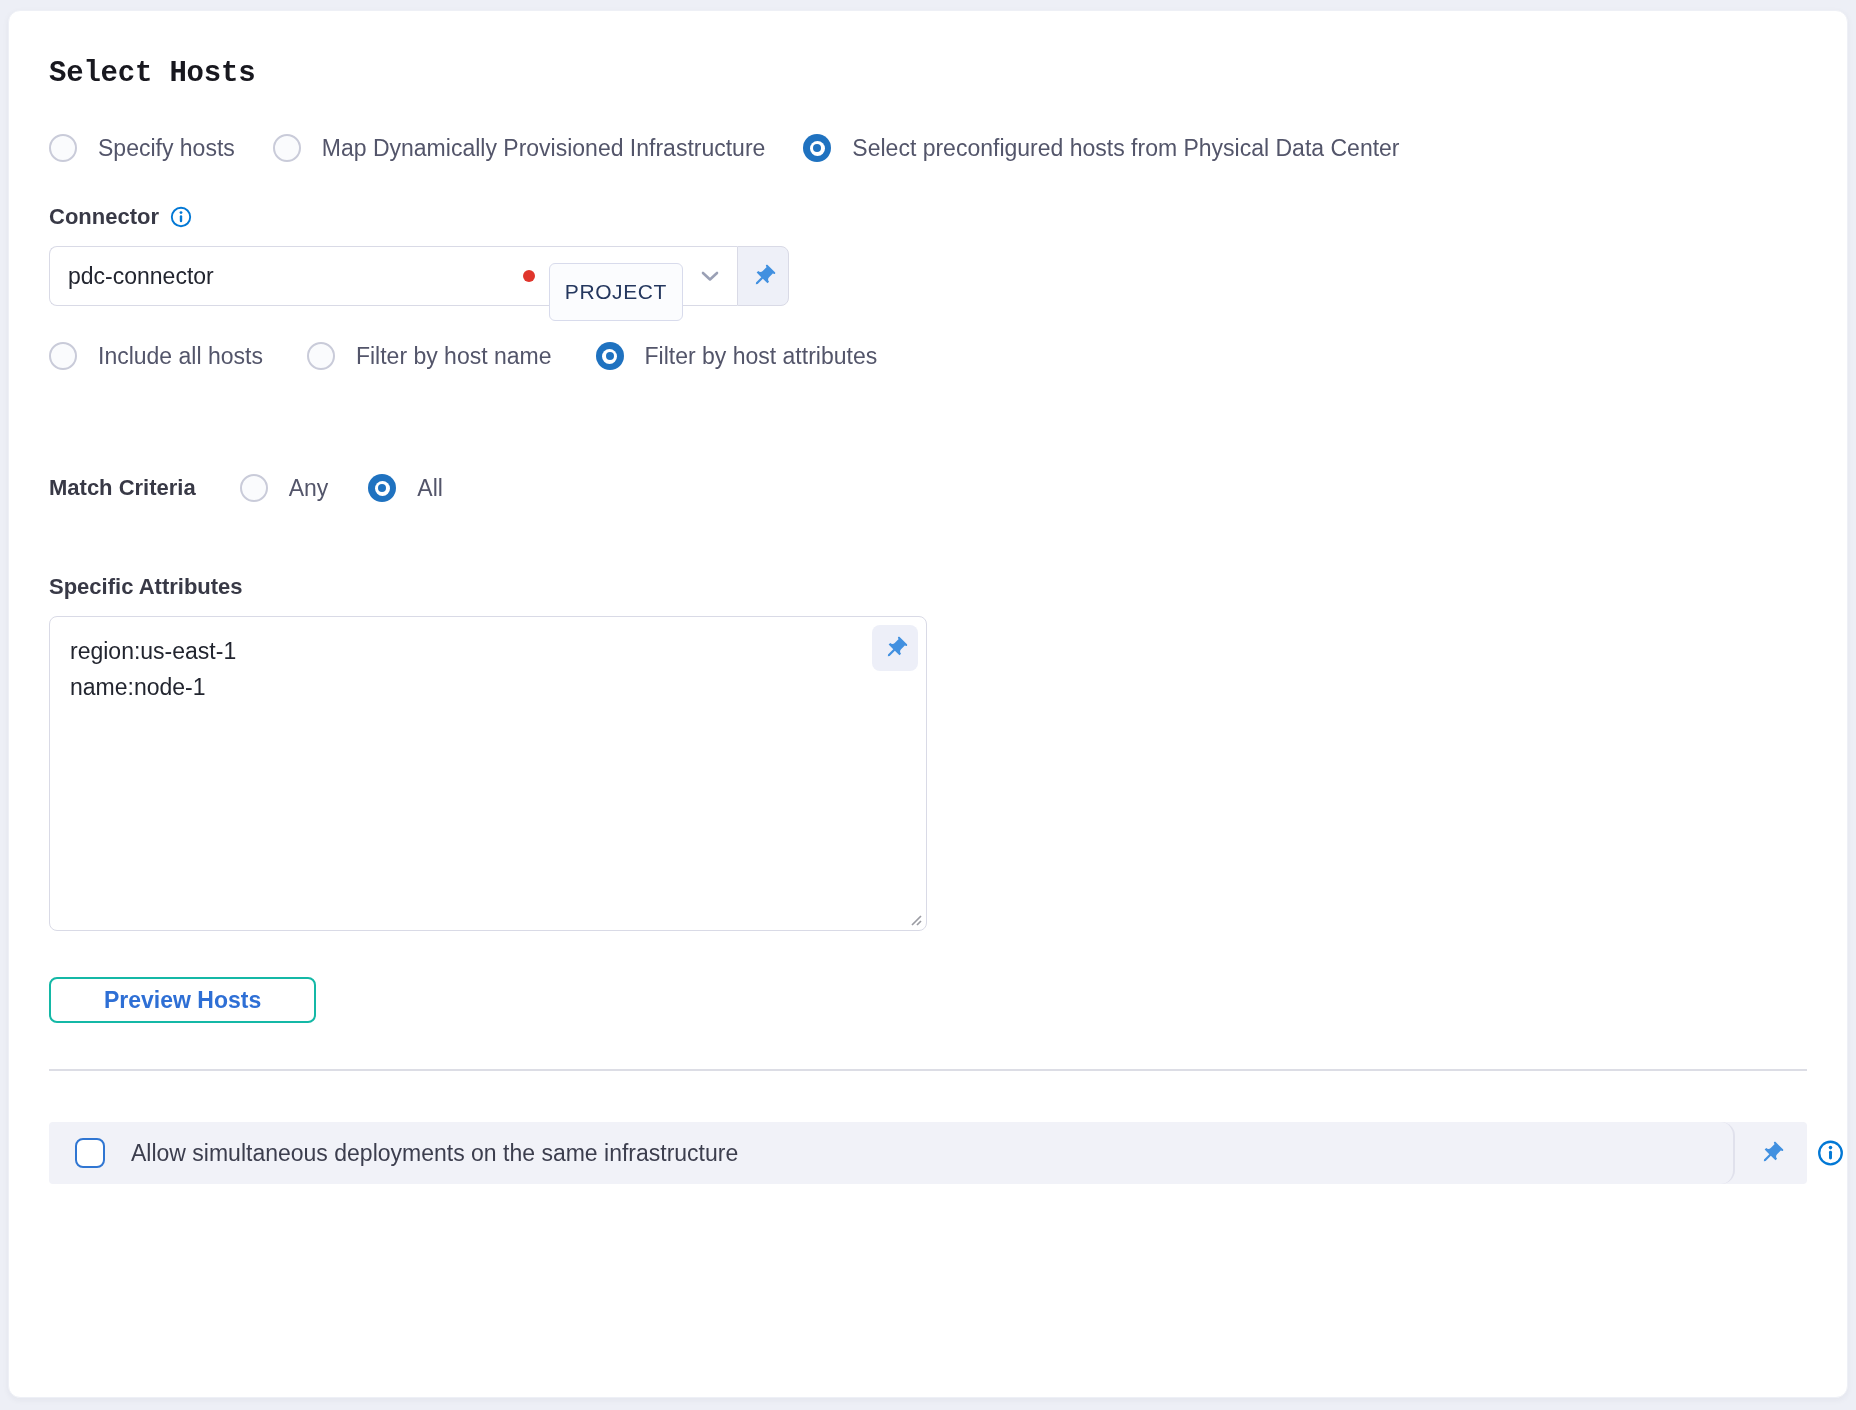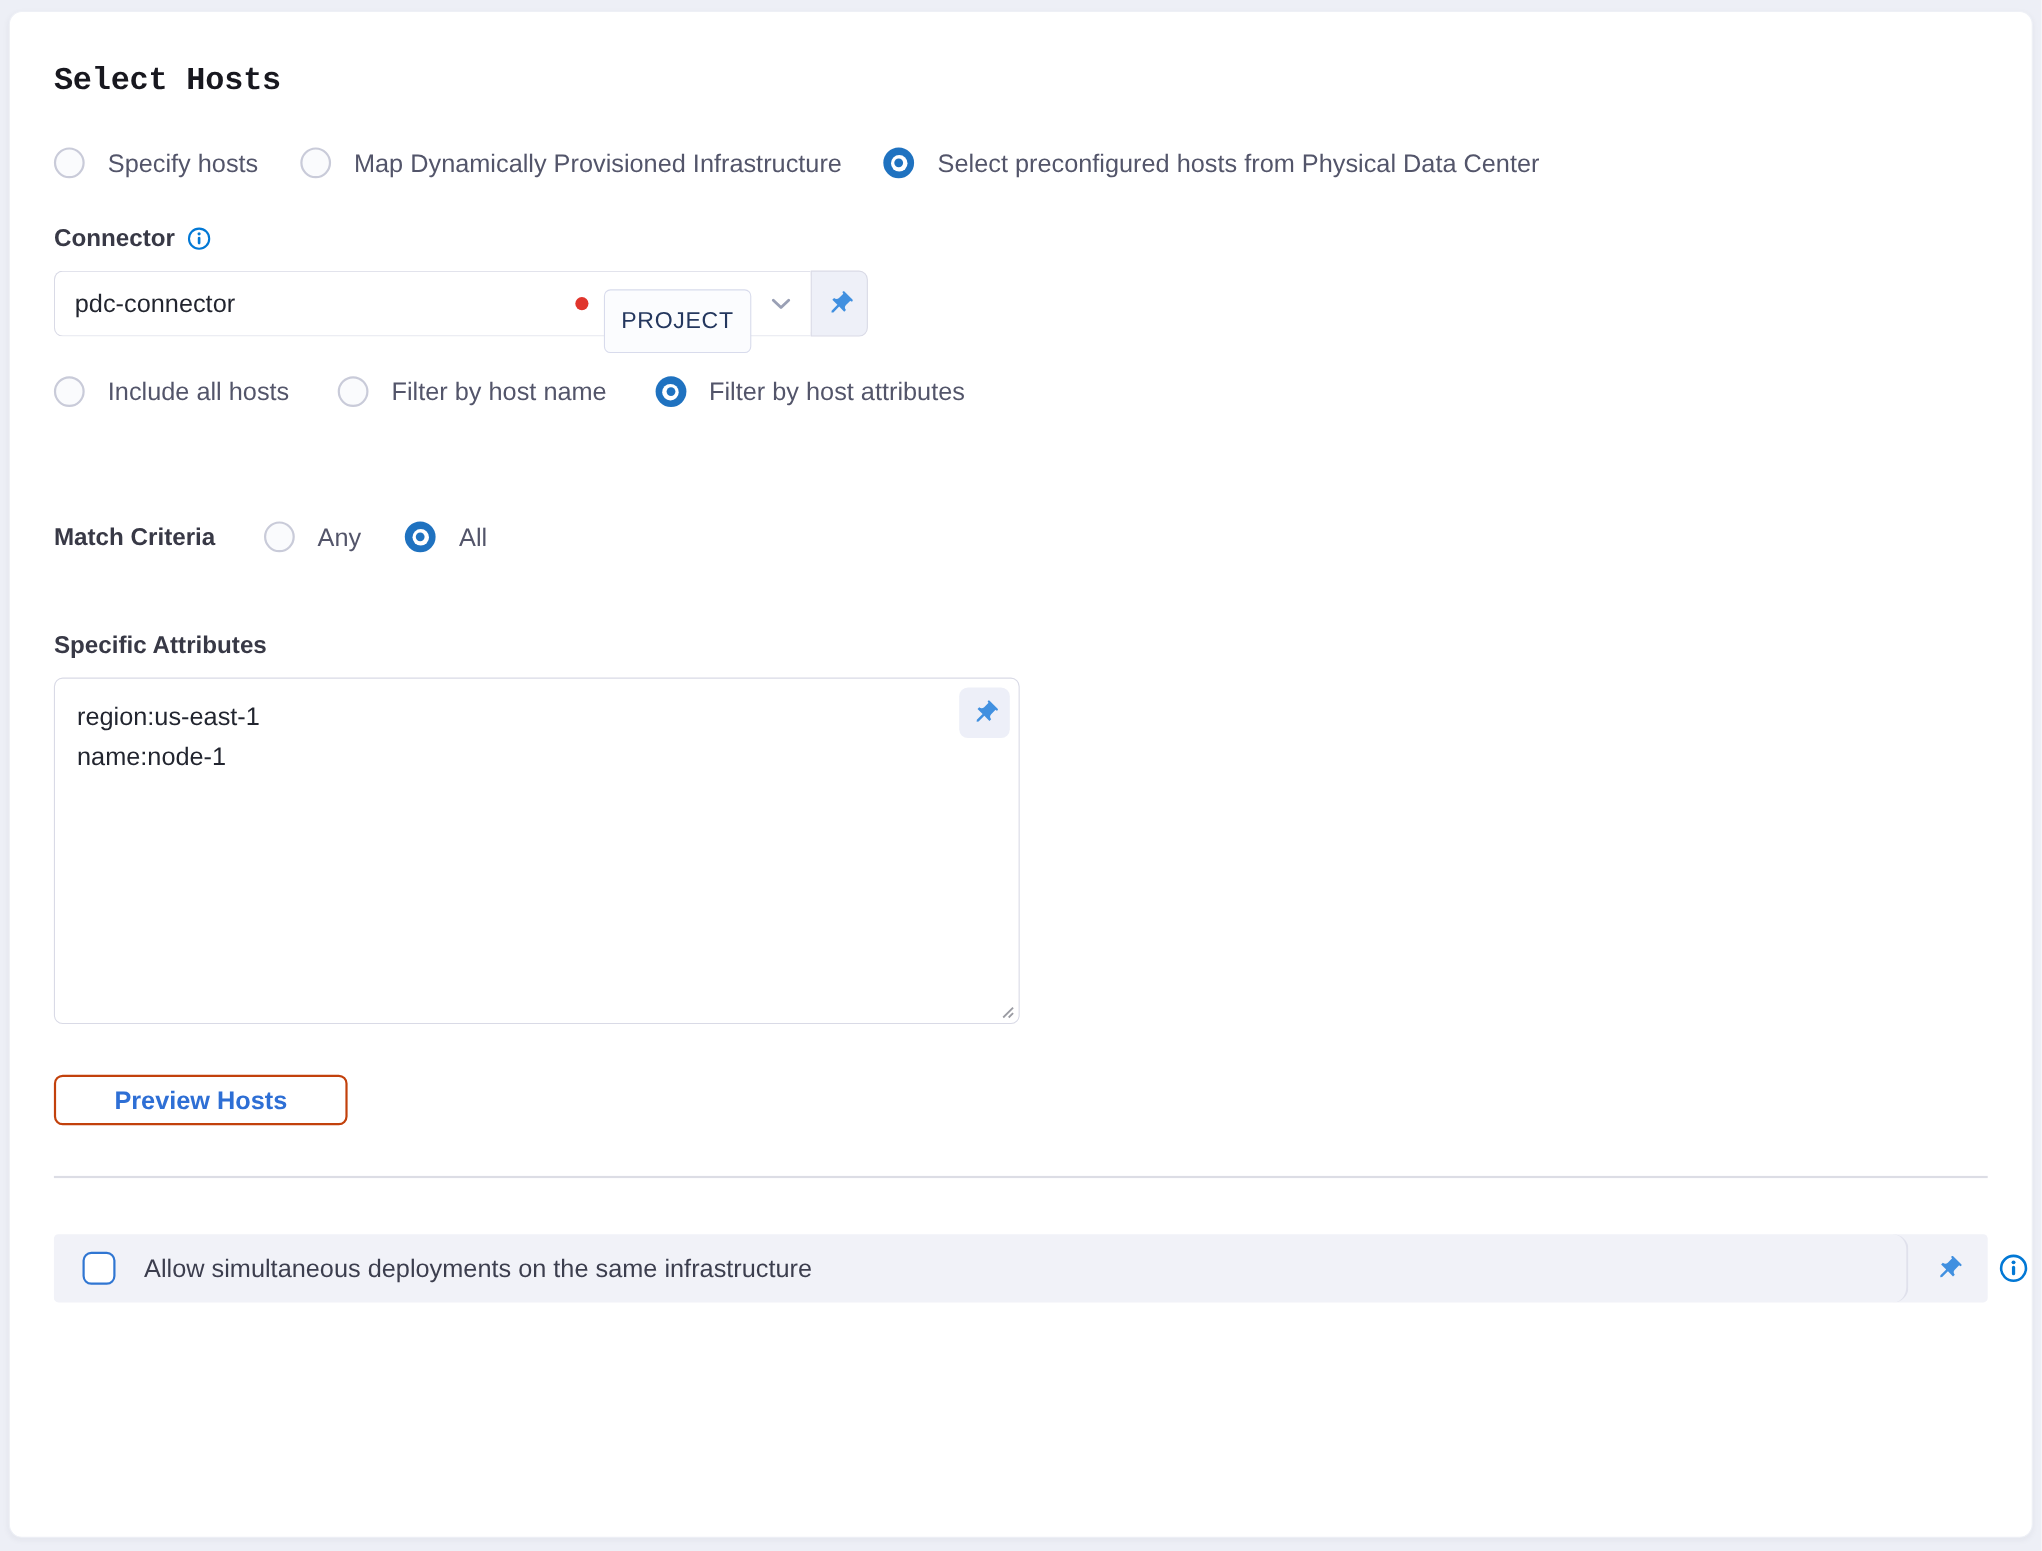--- a/index.html
+++ b/index.html
@@ -107,21 +107,21 @@
   .cred-body {
     flex: 1; display: flex; align-items: center; gap: 17px;
     border: 1px solid #d9dae6; border-right: none; border-radius: 8px 0 0 8px;
     background: #fff; padding: 0 20px; cursor: pointer;
   }
   .key-icon { width: 37px; height: 22px; flex: none; }
   .cred-text { font-size: 23px; color: #4d505f; }
   
   .preview-btn {
     display: inline-block; height: 46px; padding: 0 53px;
-    background: #fff; border: 2px solid #c2410c; border-radius: 8px;
+    background: #fff; border: 2px solid #14b8a6; border-radius: 8px;
     color: #2e6fd5; font-family: inherit; font-size: 23px; font-weight: 700;
     cursor: pointer; margin-bottom: 46px;
   }
   .divider { border: none; border-top: 2px solid #dcdde5; margin-bottom: 51px; }
   
   .footer-row { position: relative; display: flex; align-items: center; }
   .footer-bar {
     flex: 1; height: 62px; background: #f1f2f8; border-radius: 4px;
     display: flex; align-items: center; padding-left: 26px;
   }

